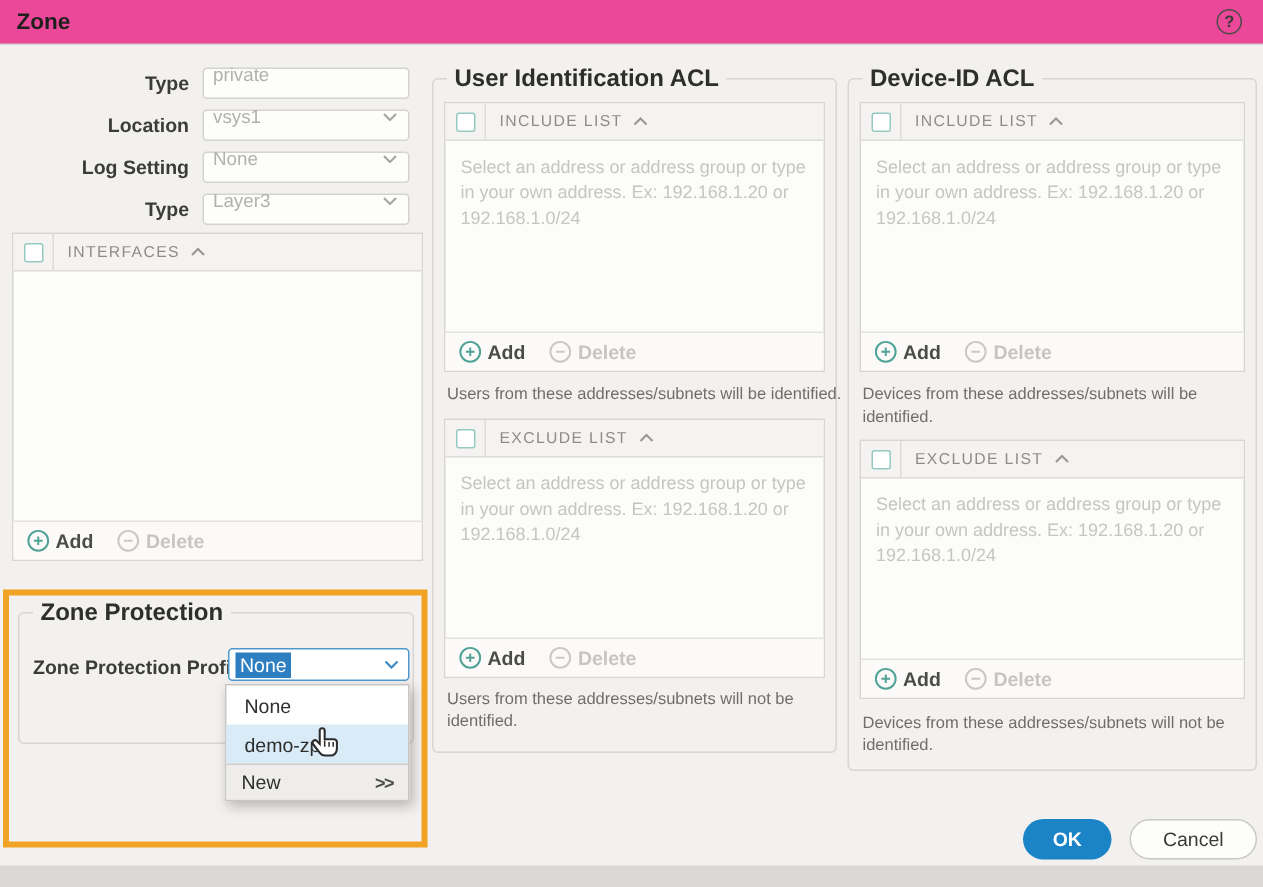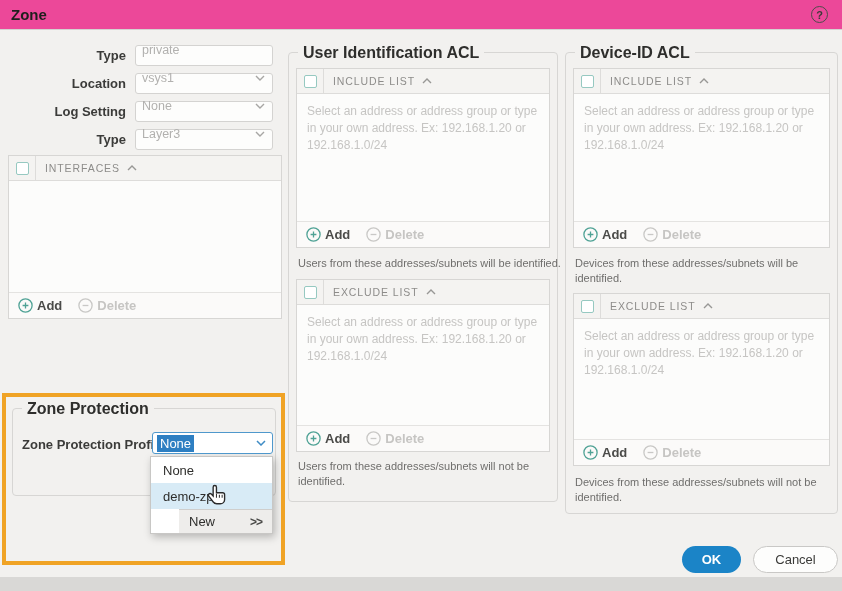--- a/index.html
+++ b/index.html
@@ -37,21 +37,21 @@
   .tbl-header { flex:0 0 25px; background:#f4f3f1; border-bottom:1px solid #dddcda; display:flex; align-items:stretch; }
   .cb-cell { width:27px; border-right:1px solid #dddcda; display:flex; align-items:center; justify-content:center; cursor:pointer; }
   .checkbox { width:13px; height:13px; border:1px solid #96c9c1; border-radius:2px; background:#fff; }
   .hdr-label { display:flex; align-items:center; gap:7px; padding-left:9px; font-size:10.5px; font-weight:400; letter-spacing:.9px; color:#8d8c8a; cursor:pointer; }
   .tbl-body { flex:1 1 auto; padding:9px 10px; overflow:hidden; }
   .placeholder { margin:0; font-size:12px; color:#c6c5c3; line-height:1.42; }
   .tbl-footer { flex:0 0 26px; border-top:1px solid #e4e3e1; background:#fbfaf9; display:flex; align-items:center; gap:16px; padding:0 9px; }
   .ft-btn { display:flex; align-items:center; gap:4px; font-size:13px; font-weight:600; color:#4b4b49; cursor:pointer; }
   .ft-btn.disabled { color:#c6c5c3; cursor:default; }
   
-  .t-if { left:8px;  top:155px; width:274px; height:164px; }
+  .t-if { left:8px;  top:155px; width:274px; height:219px; }
   .t-ui { left:296px; top:68px;  width:254px; height:180px; }
   .t-ue { left:296px; top:279px; width:254px; height:173px; }
   .t-di { left:573px; top:68px;  width:257px; height:180px; }
   .t-de { left:573px; top:293px; width:257px; height:173px; }
   
   .fs { position:absolute; border:1px solid #d7d6d4; border-radius:4px; }
   .fs-legend { position:absolute; top:-9px; left:9px; background:#f2f1ef; padding:0 5px; font-size:16px; font-weight:700; color:#2e2e2c; white-space:nowrap; }
   .fs-user   { left:288px; top:52px; width:270px; height:450px; }
   .fs-device { left:565px; top:52px; width:273px; height:462px; }
   .fs-zp     { left:12px;  top:408px; width:264px; height:88px; }
@@ -70,21 +70,21 @@
   .sel-text { background:#2e7fc2; color:#fff; font-size:13px; padding:0 3px; line-height:17px; }
   .menu {
     position:absolute; left:150px; top:456px; width:123px; z-index:5;
     background:#fff; border:1px solid #c8c7c5; box-shadow:2px 3px 8px rgba(0,0,0,.25);
   }
   .menu-item { height:26px; display:flex; align-items:center; padding:0 12px; font-size:13px; color:#2e2e2c; cursor:pointer; }
   .menu-item.hovered { background:#d8ebf6; }
   .menu-new {
     height:24px; background:#eeedeb; border-top:1px solid #cfcecc;
     display:flex; align-items:center; justify-content:space-between; padding:0 10px;
-    font-size:13px; color:#2e2e2c; cursor:pointer;margin-left:28px;
+    font-size:13px; color:#2e2e2c; cursor:pointer;
   }
   .menu-new .arrows { font-size:12px; font-weight:700; color:#4a4a48; letter-spacing:-1px; }
   .cursor-icon { position:absolute; left:206px; top:484px; z-index:8; pointer-events:none; }
   
   .annotation {
     position:absolute; left:2px; top:393px; width:283px; height:172px;
     border:4px solid #f0a325; z-index:10; pointer-events:none;
   }
   
   .ok-btn {

